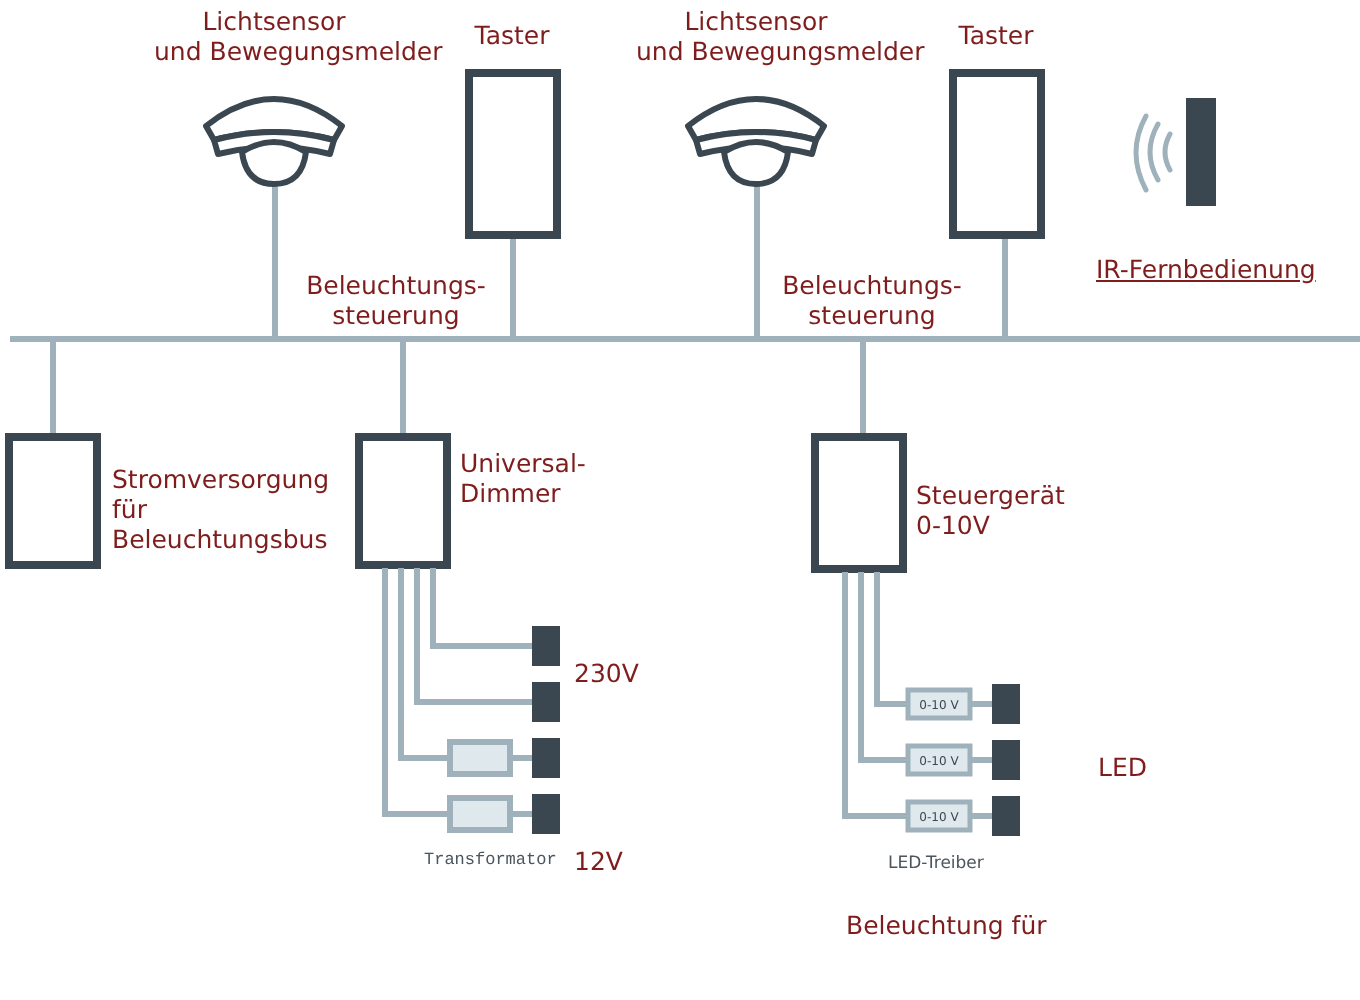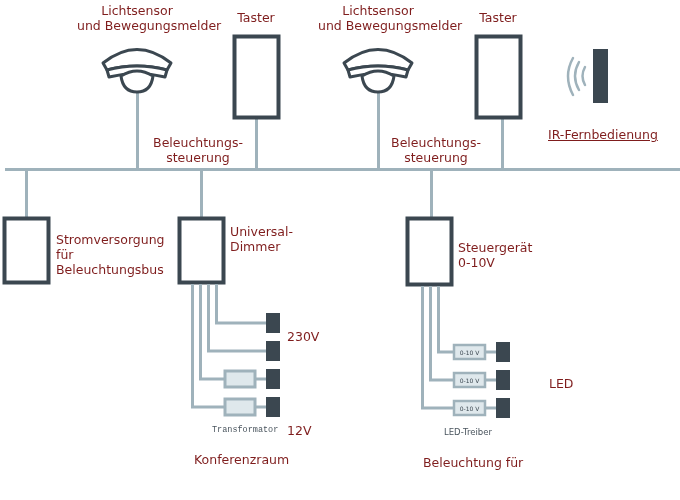--- a/index.html
+++ b/index.html
@@ -132,17 +132,16 @@
 </div>
 
 <div class="lbl" style="left:287px; top:329px;">230V</div>
 <div class="lbl" style="left:287px; top:385px;margin-top:38px;">12V</div>
 <div class="lbl small" style="left:212px; top:425px;font-family:Liberation Mono, monospace;">Transformator</div>
 
 <div class="lbl" style="left:516px; top:376px;margin-left:33px;">LED</div>
 <div class="lbl small" style="left:444px; top:427px;">LED-Treiber</div>
 
 <div class="lbl" style="left:194px; top:452px;">
-  <div>Konferenzraum</div>
 </div>
 <div class="lbl" style="left:423px; top:455px;text-align:right;">
   <div>Beleuchtung für</div>
 </div>
 
 </body></html>

